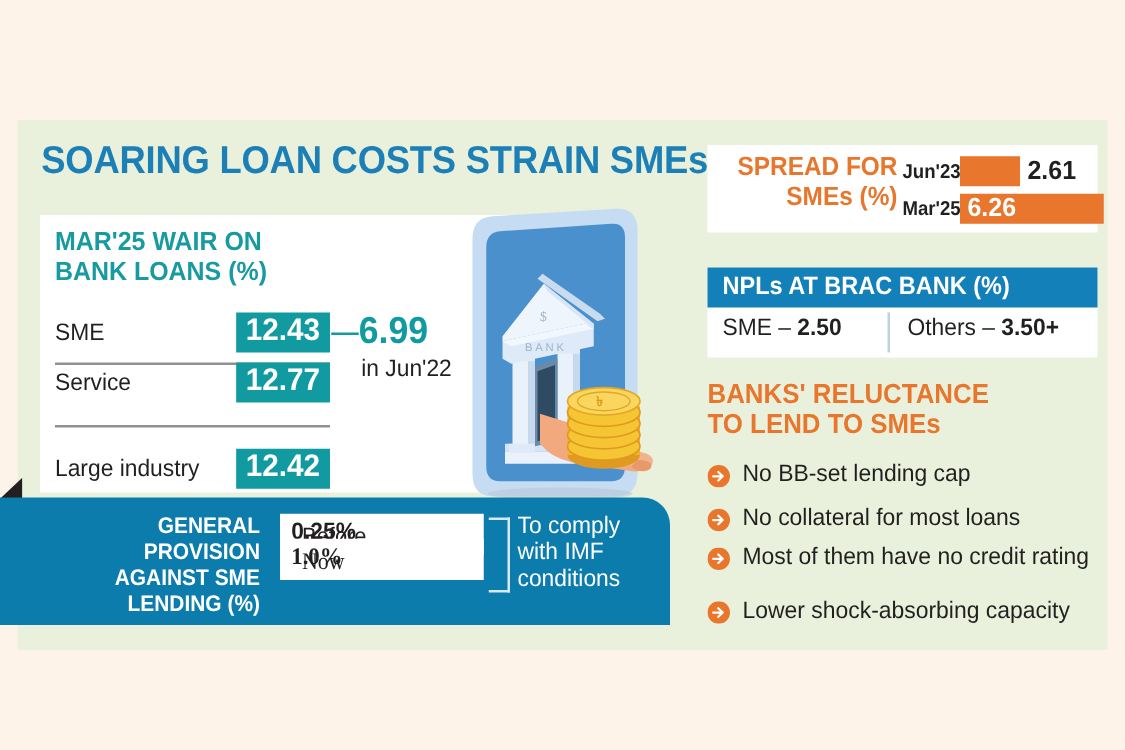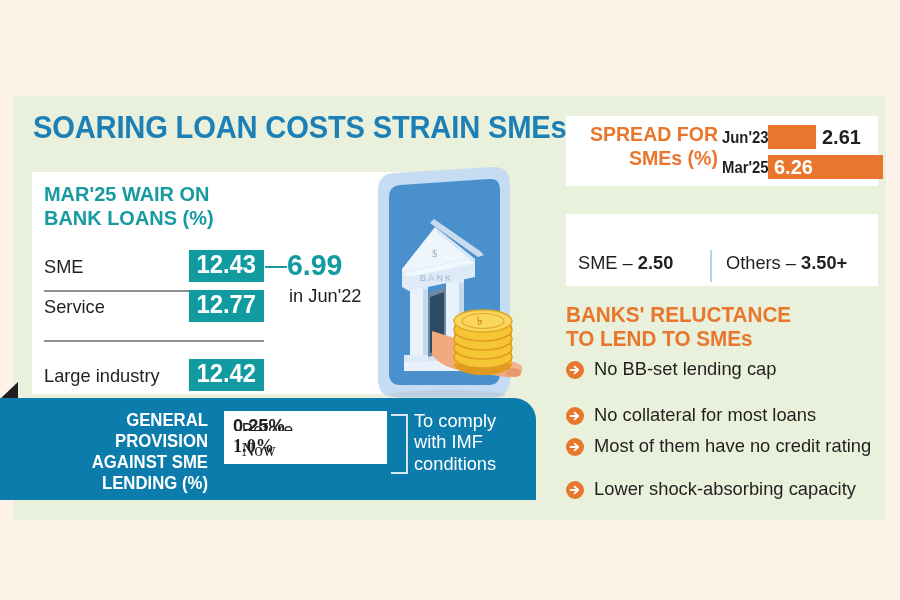--- a/index.html
+++ b/index.html
@@ -181,21 +181,21 @@
   .bullet{
     position:absolute; left:566px; width:312px; height:26px;
   }
   .bullet .ico{
     position:absolute; left:0; top:3px; width:18px; height:18px;
   }
   .bullet .txt{
     position:absolute; left:28px; top:0px; font-size:19px; color:#221f1f;
     white-space:nowrap; transform:scaleX(.965); transform-origin:left top;
   }
-  #bullet-0{ top:358px; }
+  #bullet-0{ top:369px; }
   #bullet-1{ top:404px;text-align:center; }
   #bullet-2{ top:435px;text-decoration:underline; }
   #bullet-3{ top:478px; }
 </style>
 </head>
 <body>
 
 <div id="green-panel"></div>
 
 <div id="headline">SOARING LOAN COSTS STRAIN SMEs</div>
@@ -326,20 +326,23 @@
   </div>
 
   <div class="spread-row" id="spread-row-2">
     <span class="yr">Mar'25</span>
     <span class="bar" style="width:115px"></span>
     <span class="inval">6.26</span>
   </div>
 </div>
 
 <div id="npl-card">
+  <div id="npl-head">
+    <span>NPLs AT BRAC BANK (%)</span>
+  </div>
   <div id="npl-divider"></div>
   <div class="npl-cell" id="npl-cell-1">
     <span>SME – </span><b>2.50</b>
   </div>
   <div class="npl-cell" id="npl-cell-2">
     <span>Others – </span><b>3.50+</b>
   </div>
 </div>
 
 <div id="rel-title">

